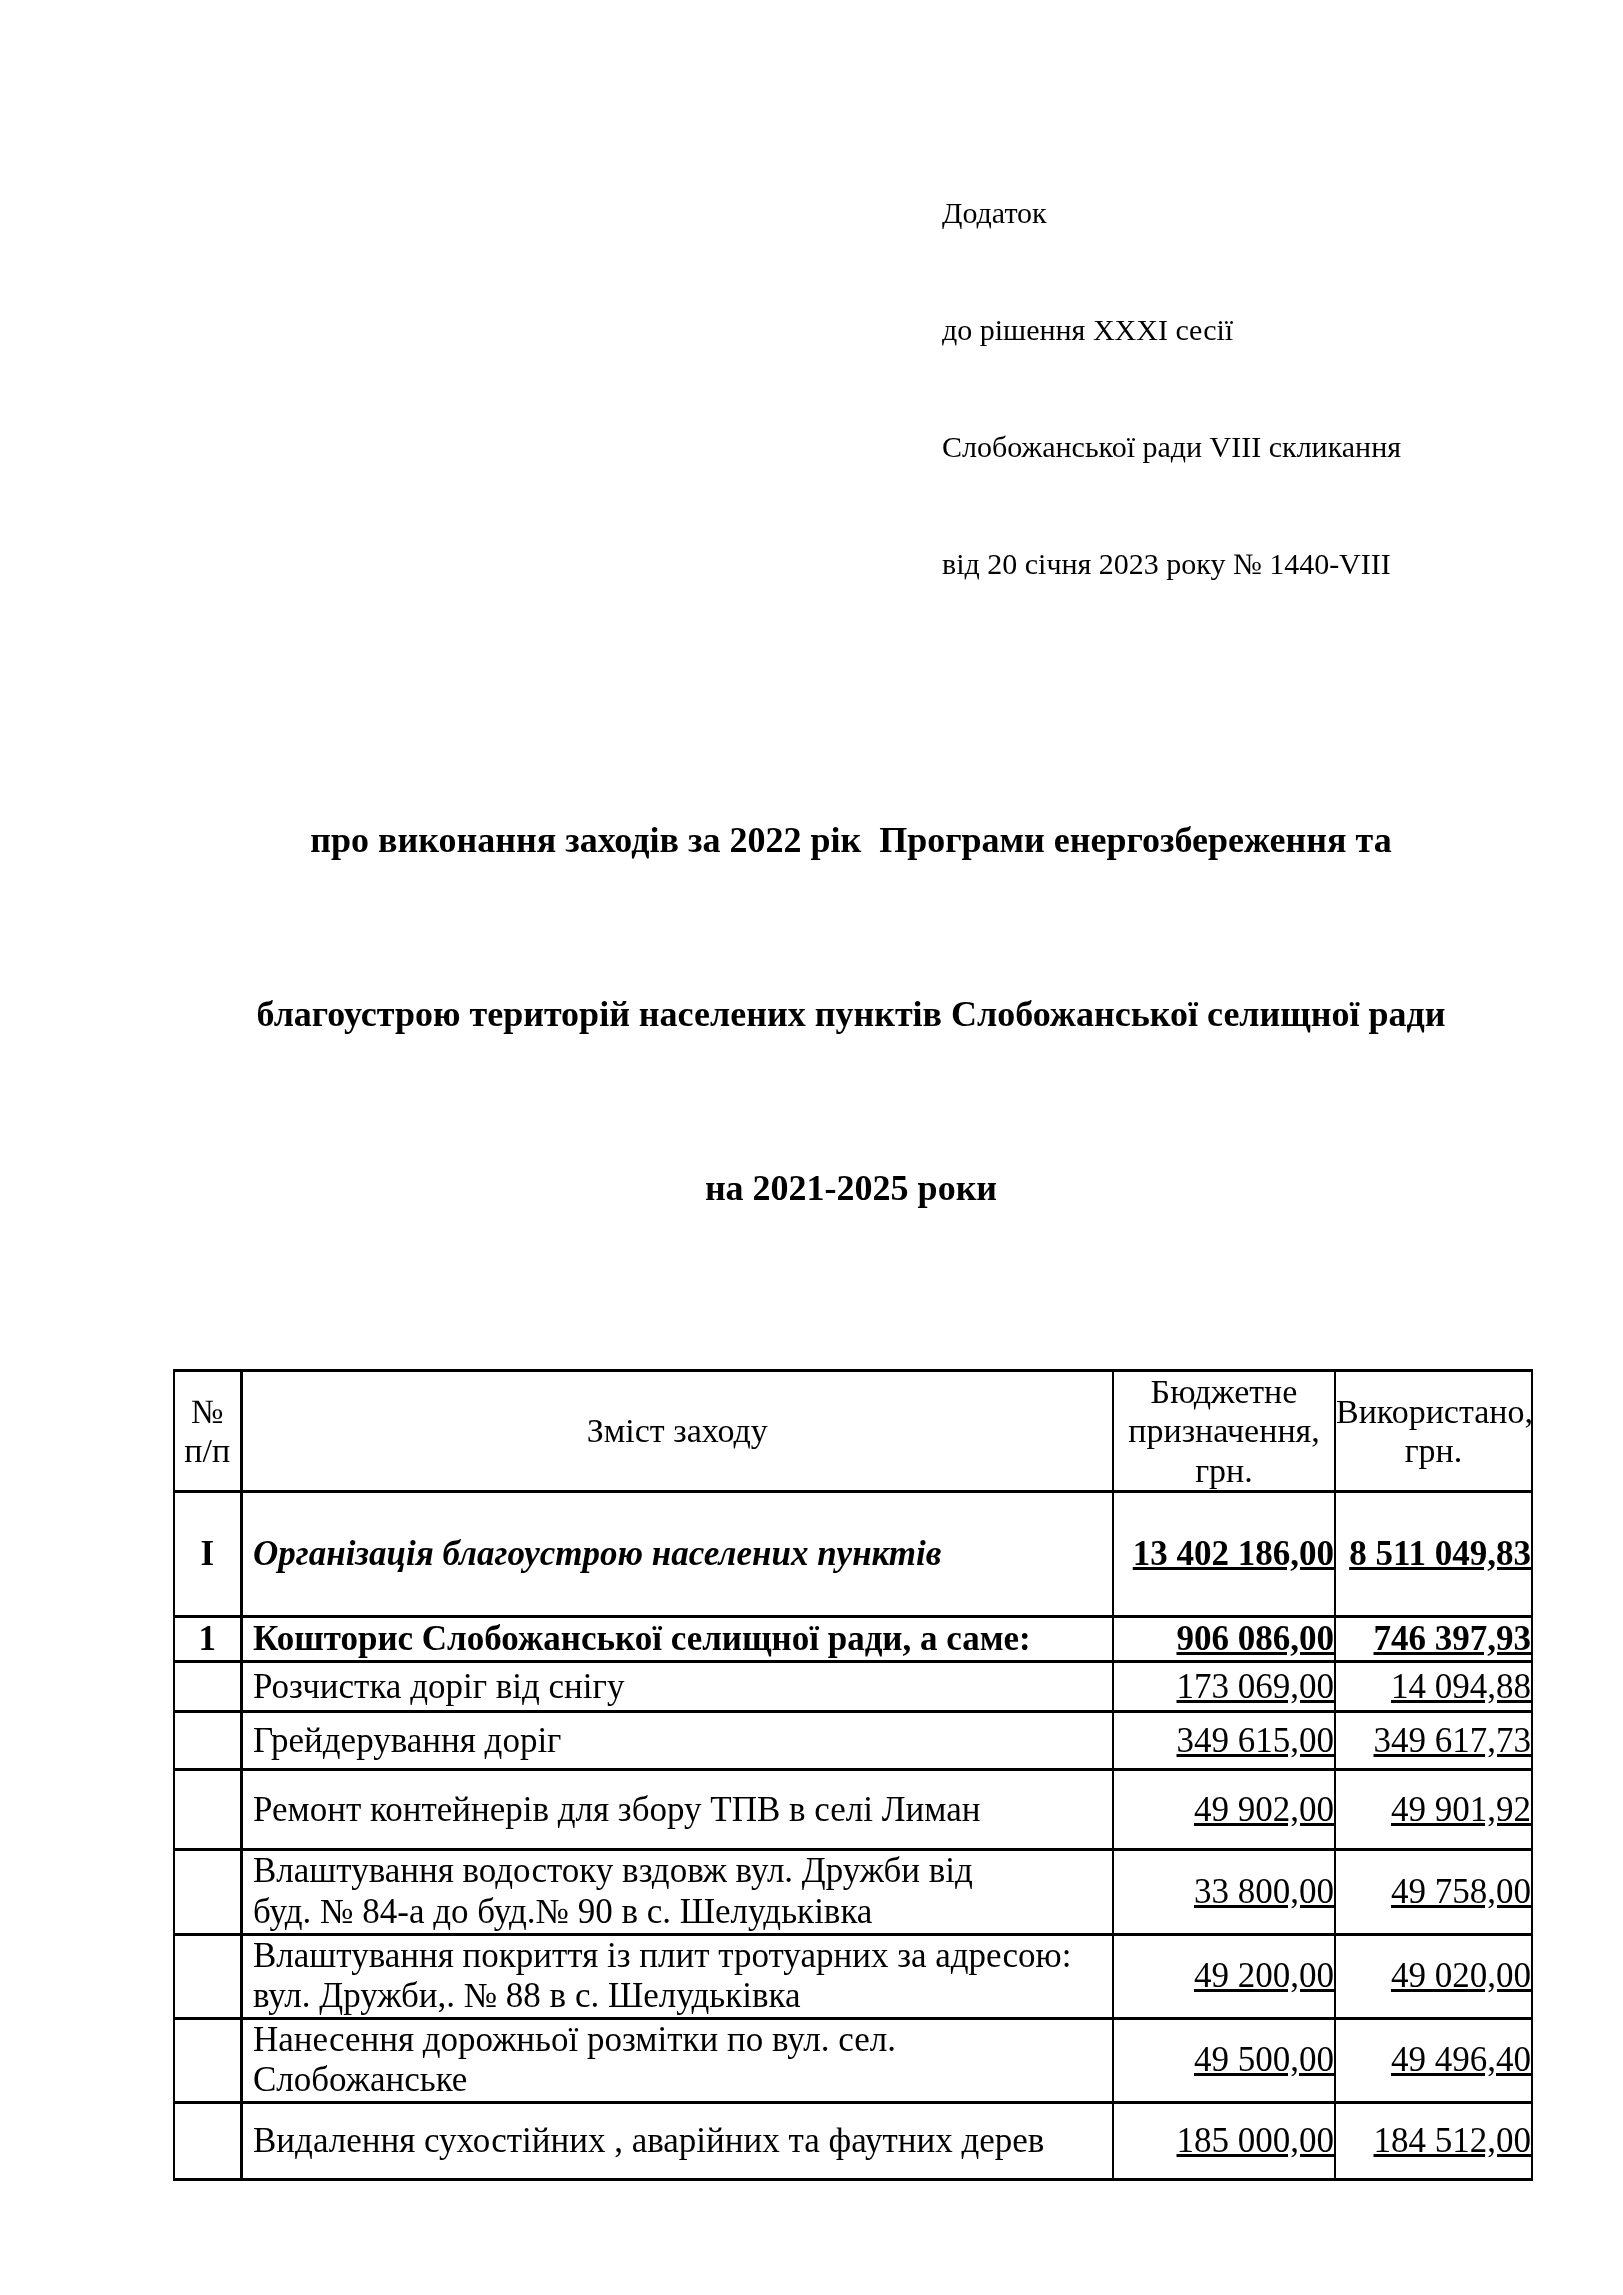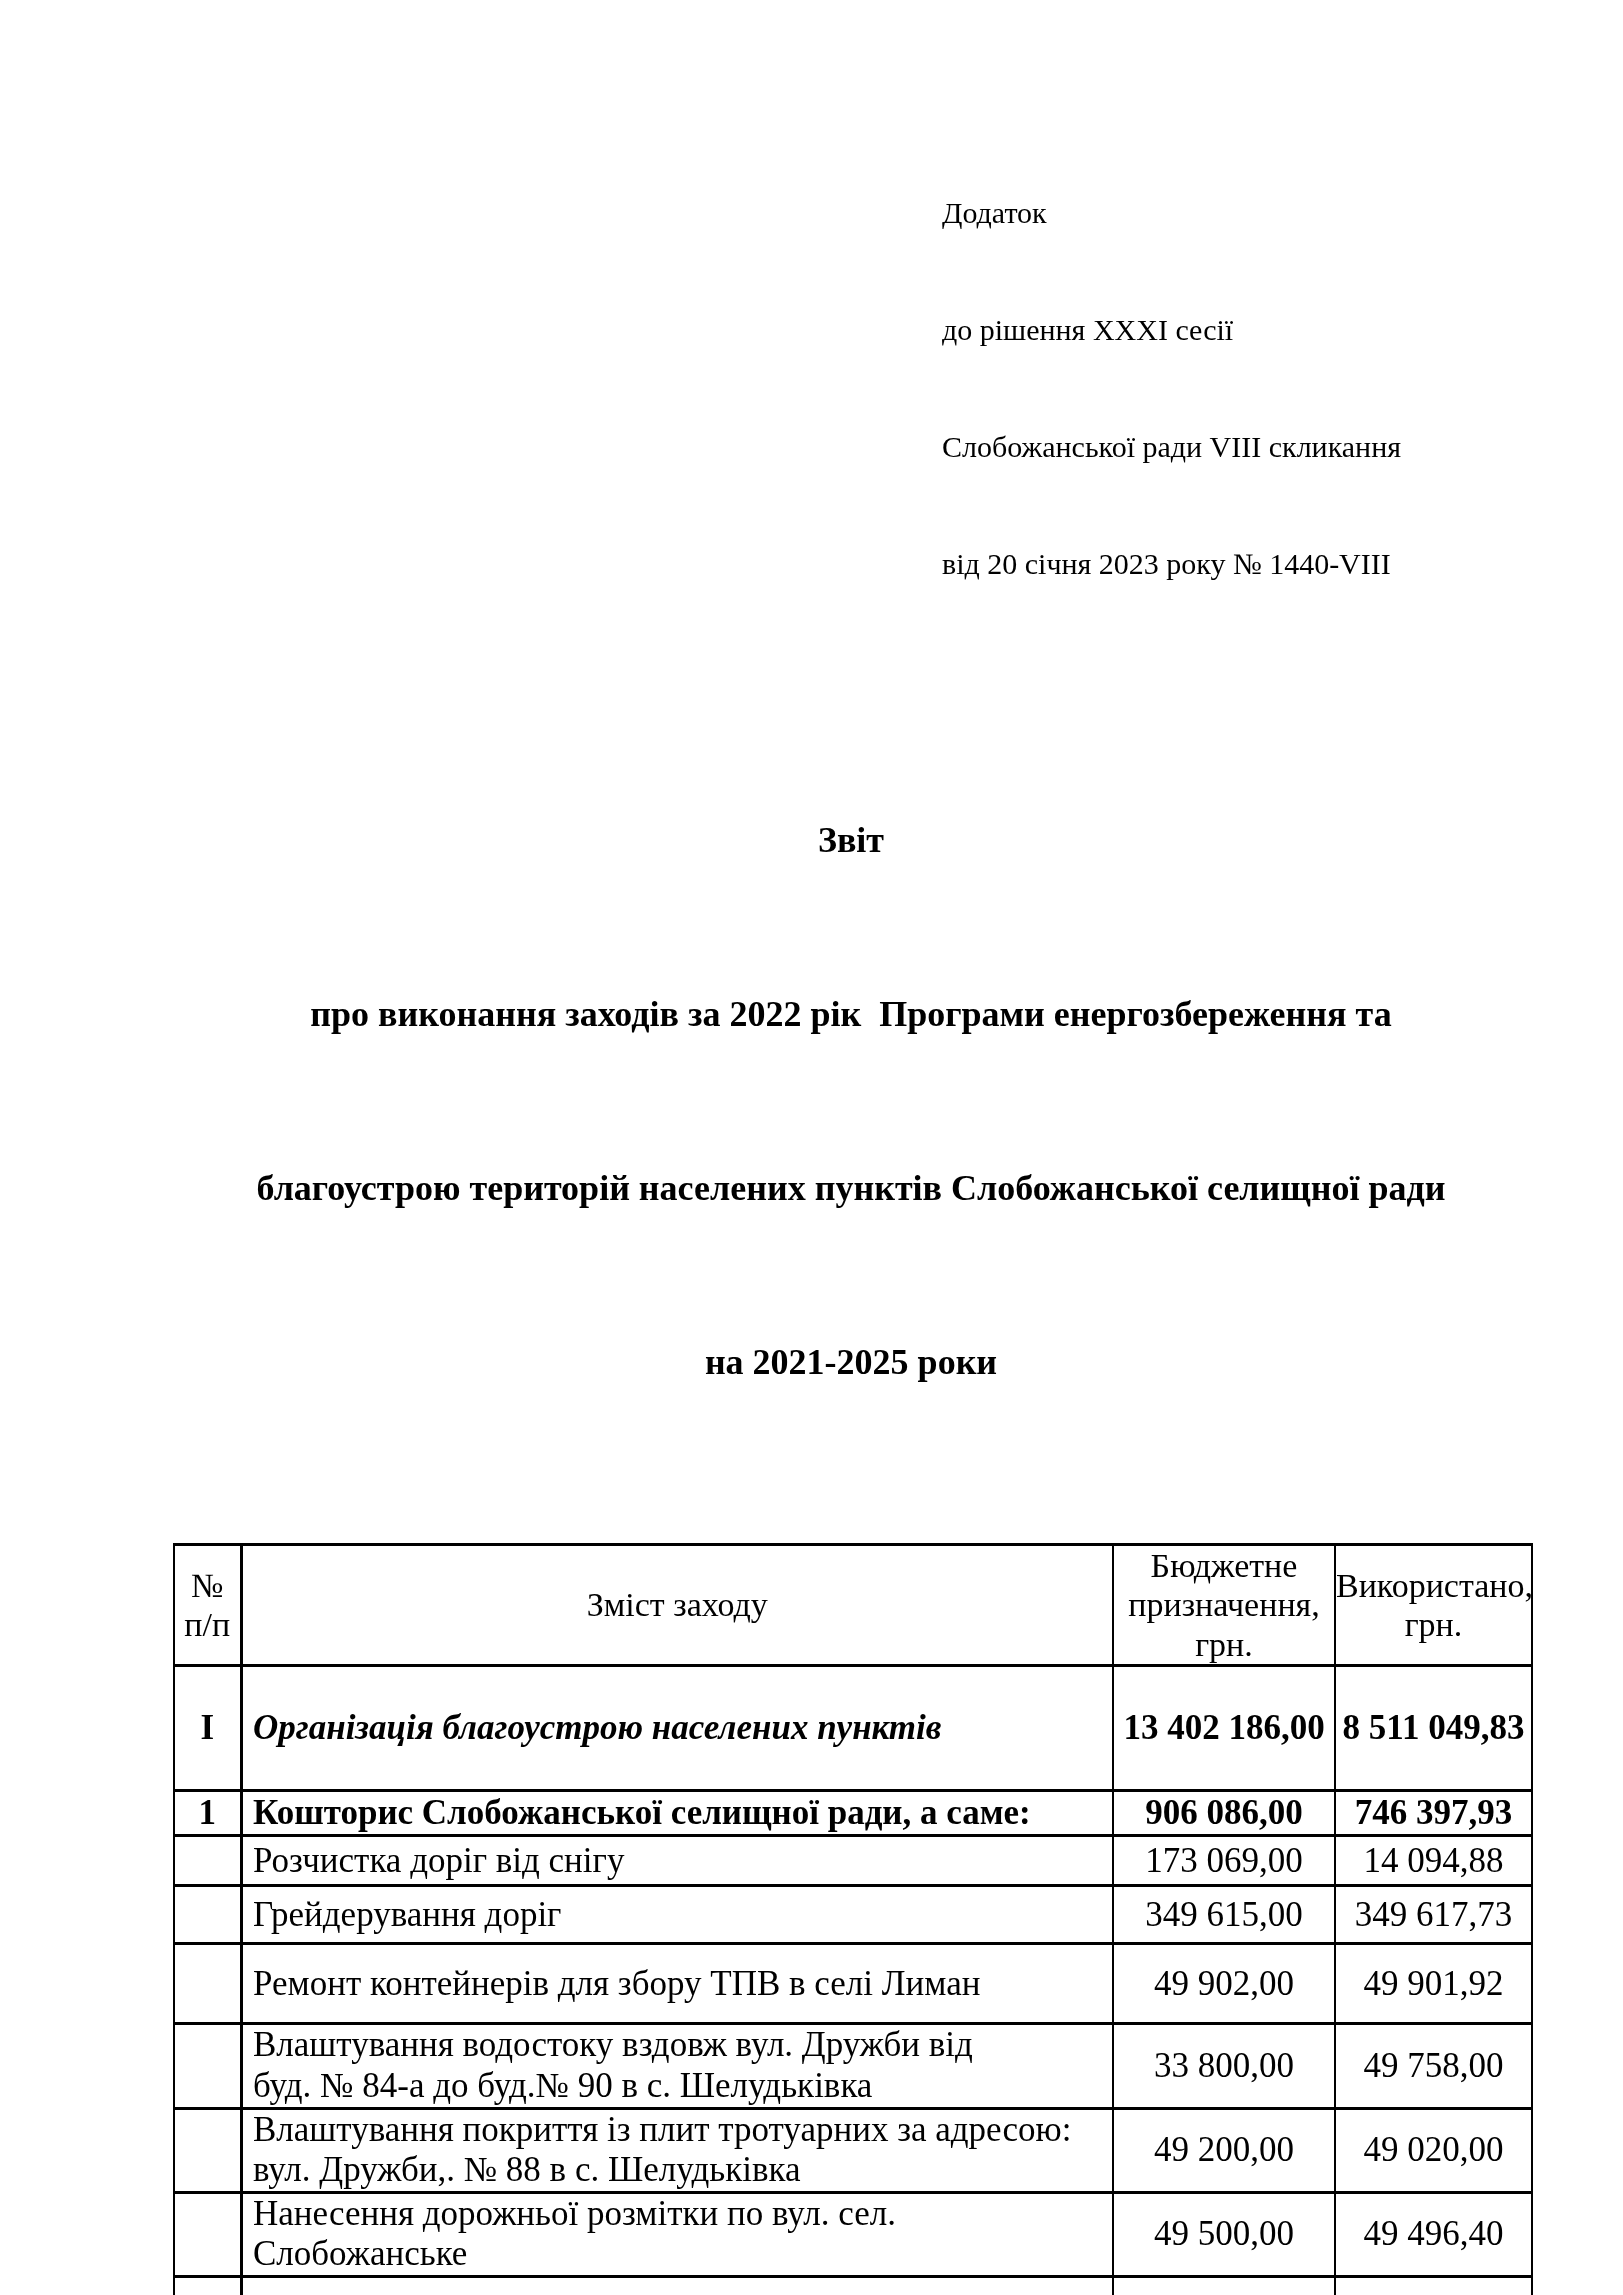--- a/index.html
+++ b/index.html
@@ -25,39 +25,38 @@
   }
   col.c1{width:67px;}col.c2{width:872px;}col.c3{width:222px;}col.c4{width:197px;}
   td,th{
     border:0 solid #000;border-left-width:2px;border-bottom-width:3.3px;
     vertical-align:middle;padding:0;overflow:hidden;
   }
   th{font-weight:normal;text-align:center;white-space:pre-line;font-size:34px;}
   td.c-num{text-align:center;border-right-width:3.3px;}
   th.h-num{border-right-width:3.3px;}
   td.c-label{text-align:left;padding-left:10.5px;padding-right:3.9px;white-space:pre-wrap;}
-  td.c-money{text-align:center;white-space:nowrap;font-size:35px;}
+  td.c-money{text-align:right;white-space:nowrap;font-size:35px;text-decoration:underline;}
   tr.main td.c-label{font-weight:bold;font-style:italic;}
   tr.main td.c-money,tr.main td.c-num{font-weight:bold;}
   tr.section td{font-weight:bold;}
 </style>
 </head>
 <body>
 
 <div class="page">
 
   <div class="appendix">
     <div>Додаток</div>
     <div>до рішення XXXI сесії</div>
     <div>Слобожанської ради VIII скликання</div>
     <div>від 20 січня 2023 року № 1440-VIII</div>
   </div>
 
   <div class="title">
-    <div>Звіт</div>
     <div>про виконання заходів за 2022 рік  Програми енергозбереження та</div>
     <div>благоустрою територій населених пунктів Слобожанської селищної ради</div>
     <div>на 2021-2025 роки</div>
   </div>
 
   <table class="report">
     <colgroup>
         <col class="c1">
         <col class="c2">
         <col class="c3">

